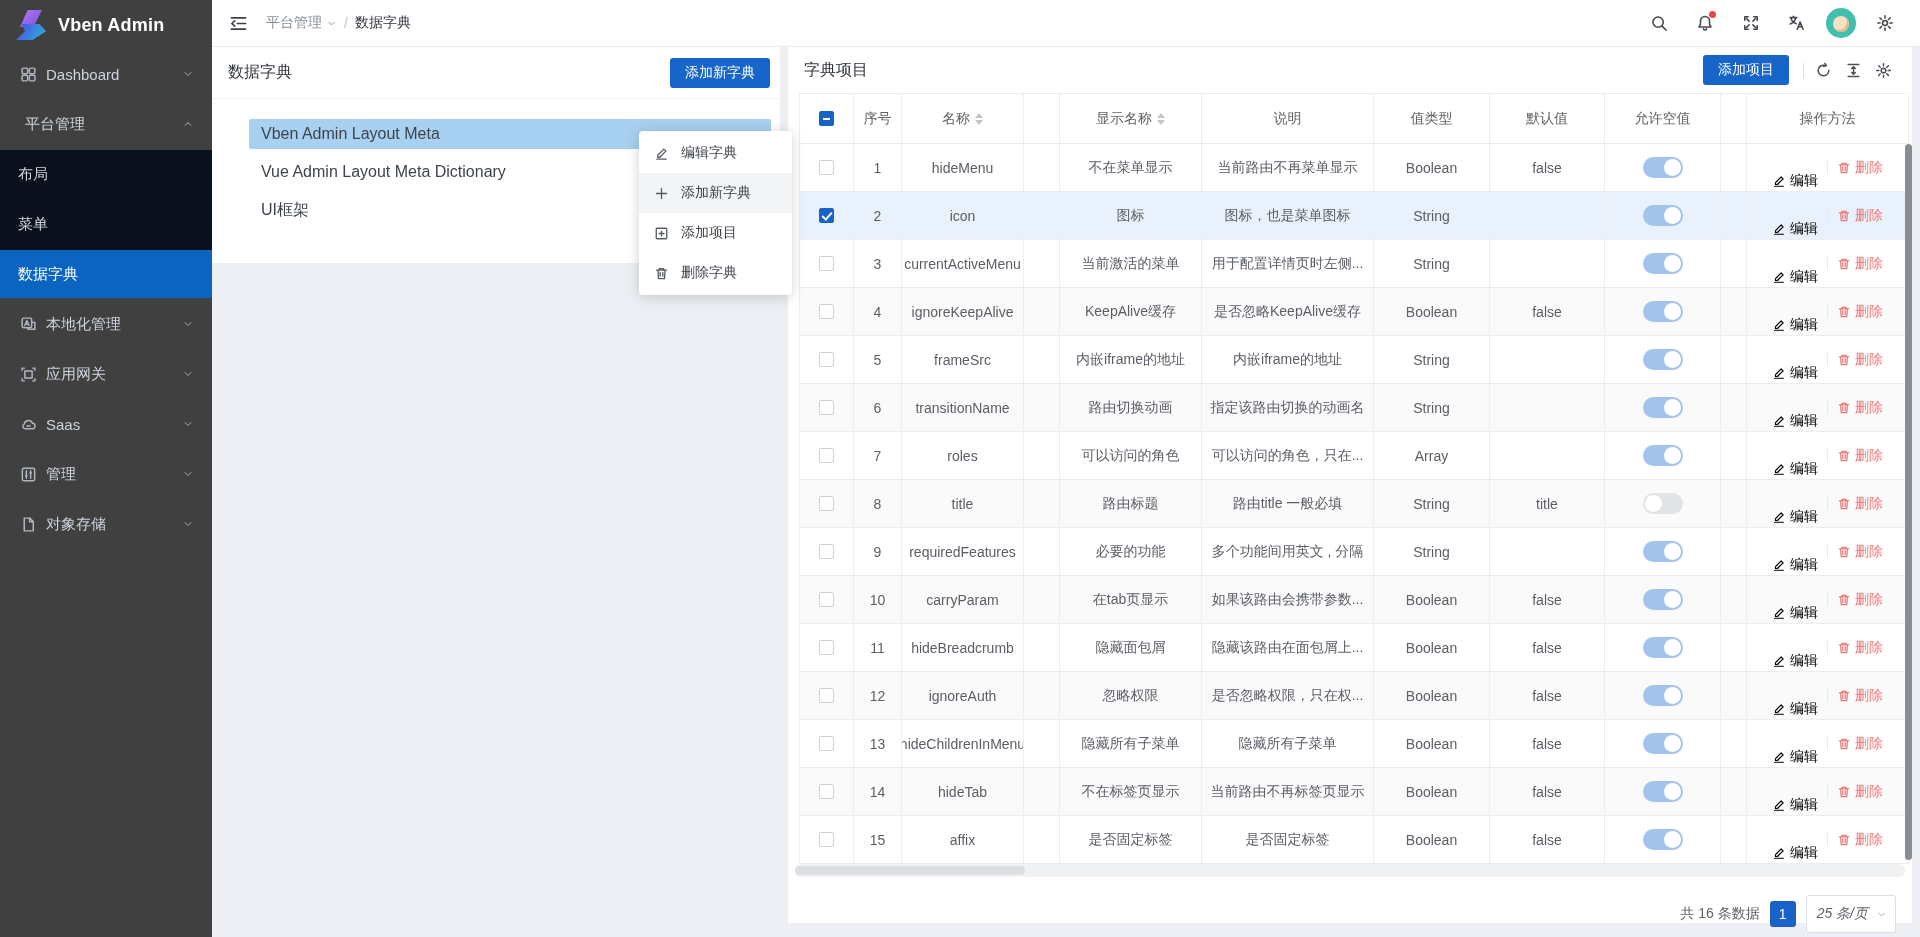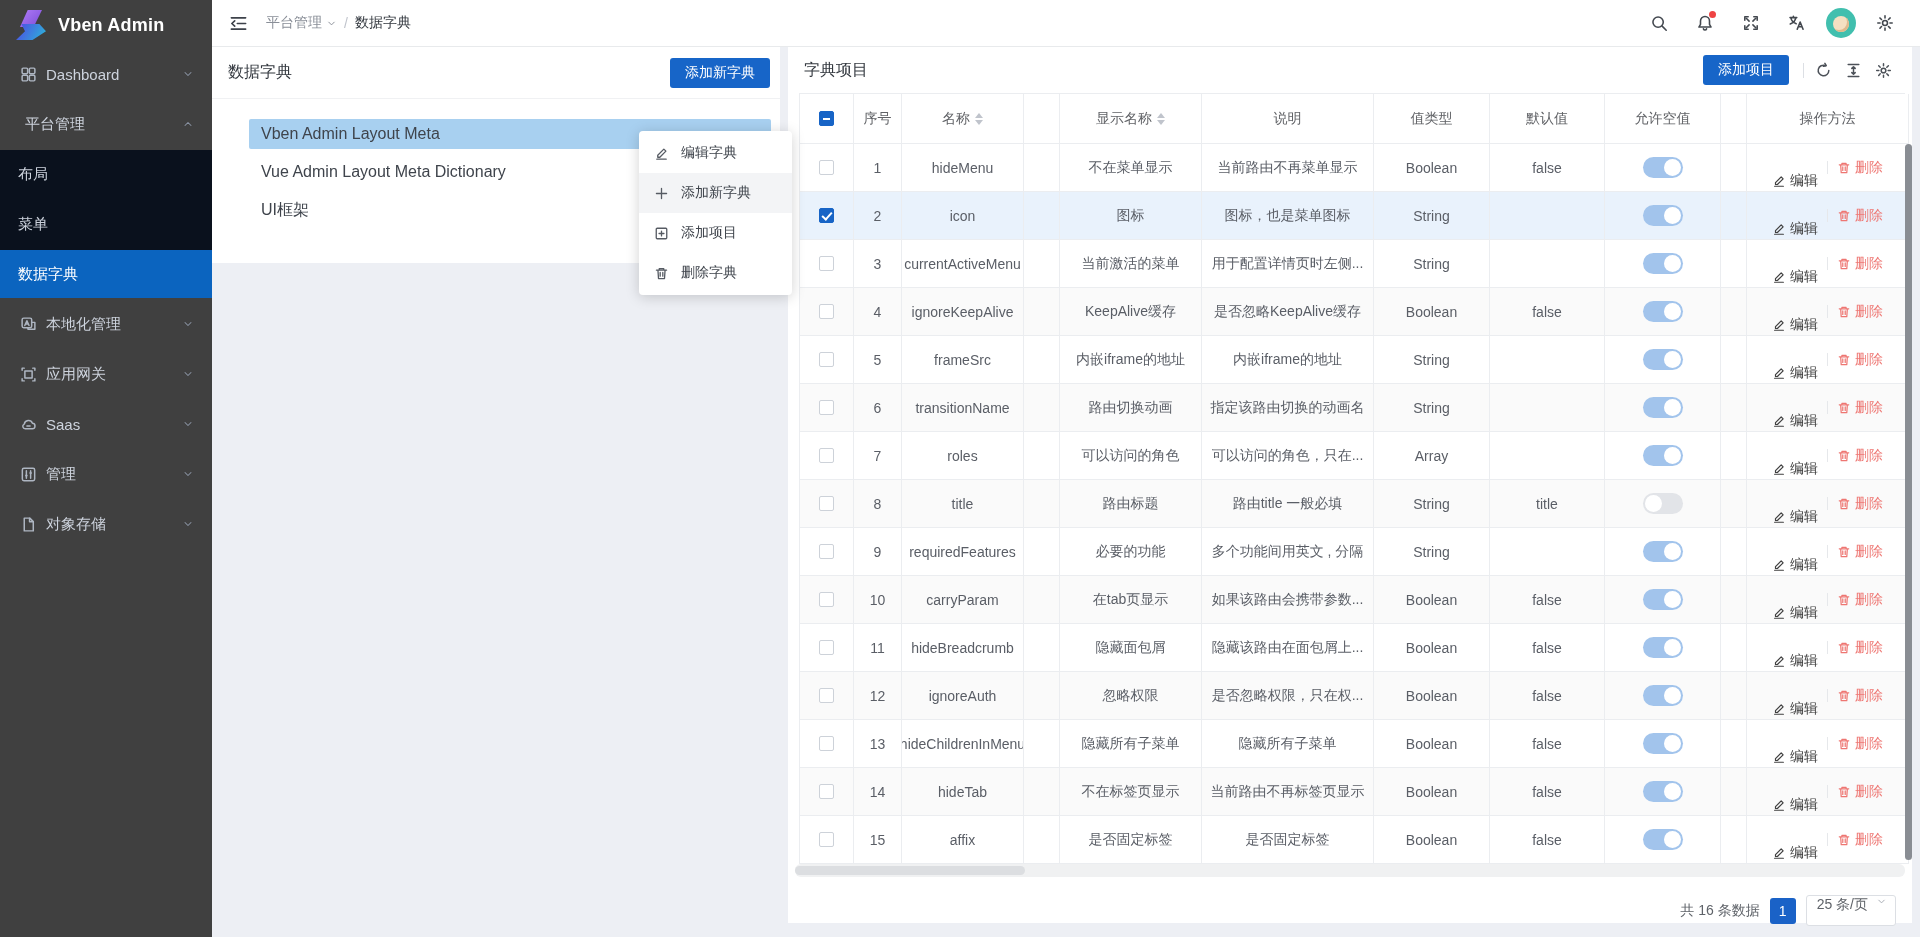--- a/index.html
+++ b/index.html
@@ -79,32 +79,32 @@
   .cbx.ind { background:#1764c6; border-color:#1764c6; }
   .cbx.ind::after { content:""; position:absolute; left:3px; top:6px; width:7px; height:2px; background:#fff; }
   .cbx.on { background:#1764c6; border-color:#1764c6; }
   .cbx.on::after { content:""; position:absolute; left:4px; top:1px; width:4px; height:8px; border:solid #fff; border-width:0 2px 2px 0; transform:rotate(42deg); }
   .switch { width:40px; height:21px; border-radius:11px; background:#a2c4ec; position:relative; cursor:pointer; }
   .switch::after { content:""; position:absolute; top:2px; right:2px; width:17px; height:17px; border-radius:50%; background:#fff; }
   .switch.off { background:#e2e4e8; }
   .switch.off::after { right:auto; left:2px; }
   .act { display:flex; align-items:center; gap:4px; font-size:14px; cursor:pointer; }
   .act .ico { width:14px; height:14px; }
-  .act.edit { color:#404040;margin-top:26px; }
+  .act.edit { color:#000000;margin-top:26px; }
   .act.del { color:#ee7672; }
   .act-sep { width:1px; height:13px; background:#e6e8eb; margin:0 9px; }
 
   .vscroll { position:absolute; right:0px; top:97px; width:7px; height:716px; background:#898d93; border-radius:4px; z-index:5; }
   .hscroll { position:absolute; left:7px; right:7px; top:817px; height:13px; background:#f0f1f2; border-radius:6px; }
   .hscroll .thumb { position:absolute; left:0; top:2px; width:230px; height:9px; background:#dcdee1; border-radius:5px; }
 
   
   .pager { position:absolute; right:16px; top:836px; display:flex; align-items:center; gap:10px; font-size:14px; color:#5f6369;margin-top:12px; }
   .page-num { width:26px; height:26px; background:#1a62c7; color:#fff; border-radius:3px; display:flex; align-items:center; justify-content:center; cursor:pointer; }
-  .page-size { height:31px; border:1px solid #dcdfe4; border-radius:3px; display:flex; gap:8px; padding:0 8px 0 10px; cursor:pointer; background:#fff; }
+  .page-size { height:38px; border:1px solid #dcdfe4; border-radius:3px; display:flex; align-items:center; gap:8px; padding:0 8px 0 10px; cursor:pointer; background:#fff;font-style:italic; }
   .page-size .chev { width:11px; height:11px; color:#a6abb3; }
 </style>
 </head>
 <body>
 
 <aside class="sidebar">
   <div class="logo-row">
     <div class="logo-mark">
         <div class="lm-top"></div>
         <div class="lm-bot"></div>

